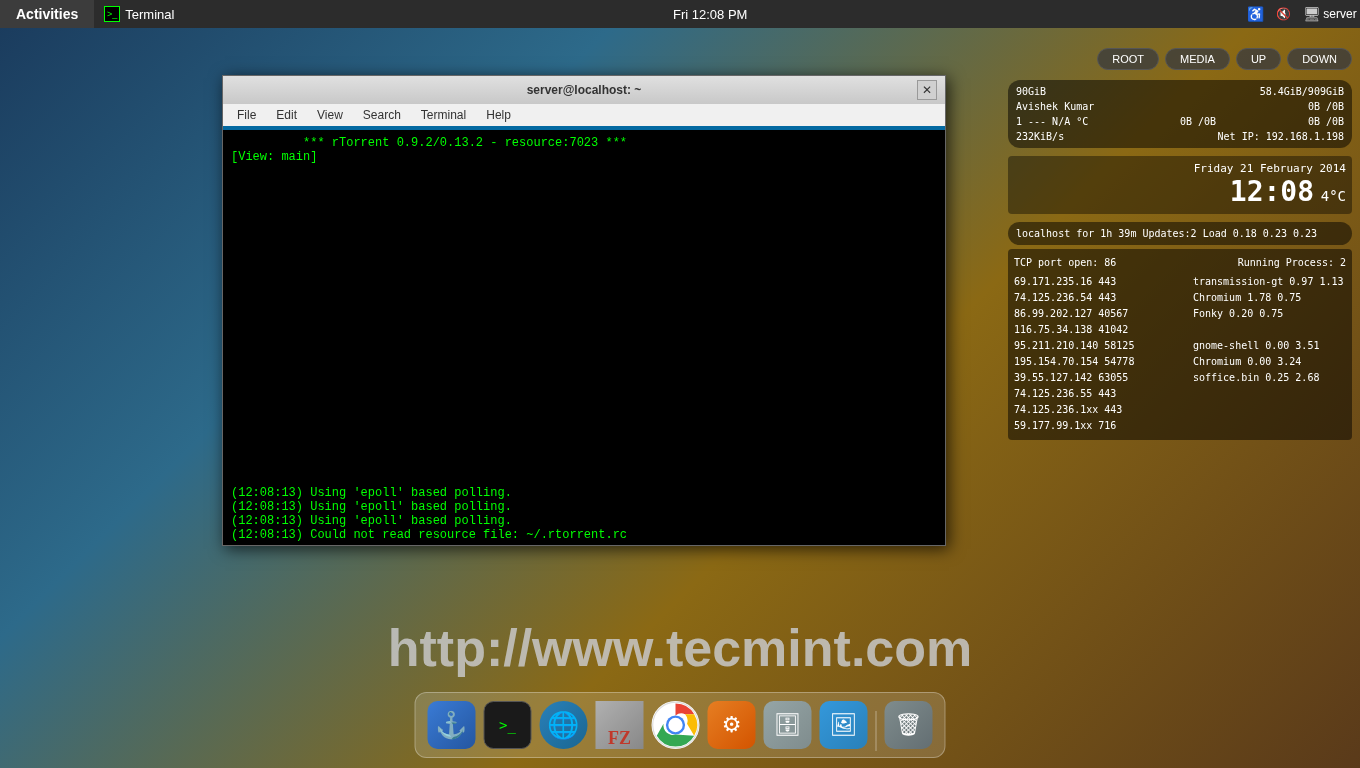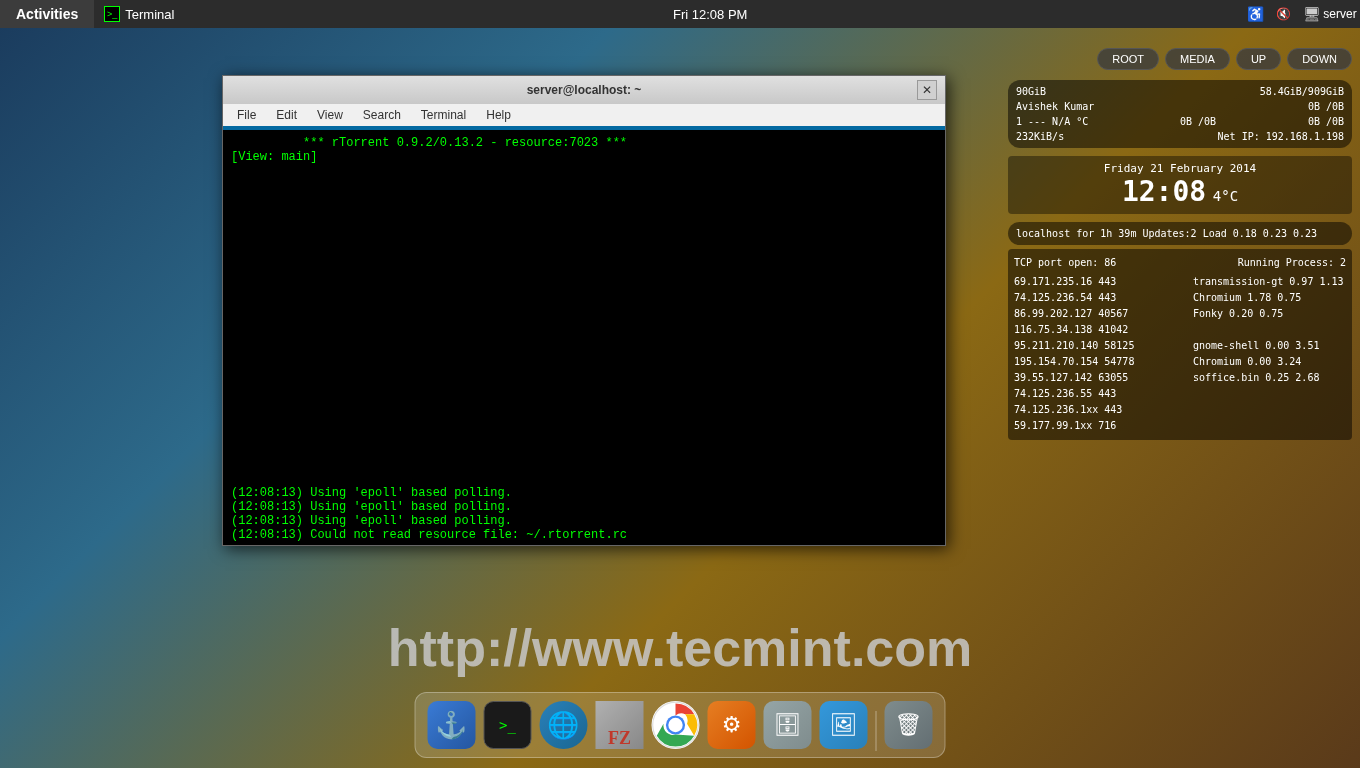--- a/index.html
+++ b/index.html
@@ -136,21 +136,21 @@
     .panel-info {
       background: rgba(0,0,0,0.5);
       margin: 2px 8px;
       padding: 4px 8px;
       border-radius: 12px;
       font-size: 10px;
       line-height: 1.5;
     }
 
     .panel-datetime {
-      text-align: center;
+      text-align: right;
       margin: 8px;
       background: rgba(0,0,0,0.4);
       padding: 6px;
       border-radius: 4px;
     }
 
     .panel-datetime .date {
       font-size: 11px;
     }
 

